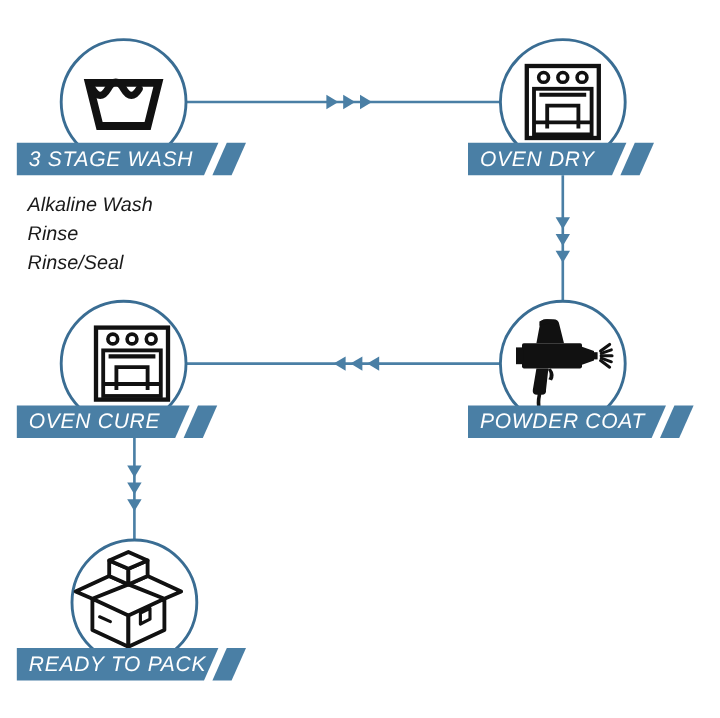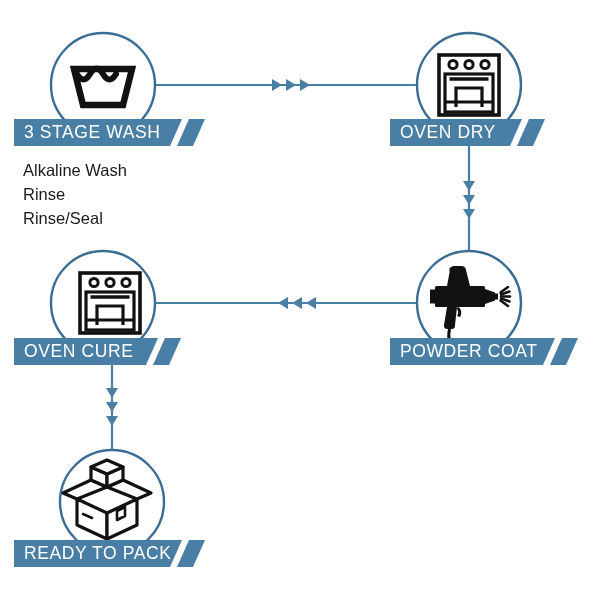--- a/index.html
+++ b/index.html
@@ -12,20 +12,21 @@
     width: 600px;
     height: 598px;
     font-family: "Liberation Sans", sans-serif;
     overflow: hidden;
   }
   #diagram-root {
     position: relative;
     width: 600px;
     height: 598px;
     background: #ffffff;
+    font-style: italic;
   }
   #flow-svg {
     position: absolute;
     left: 0;
     top: 0;
     width: 600px;
     height: 598px;
     display: block;
   }
   .banner-text {

